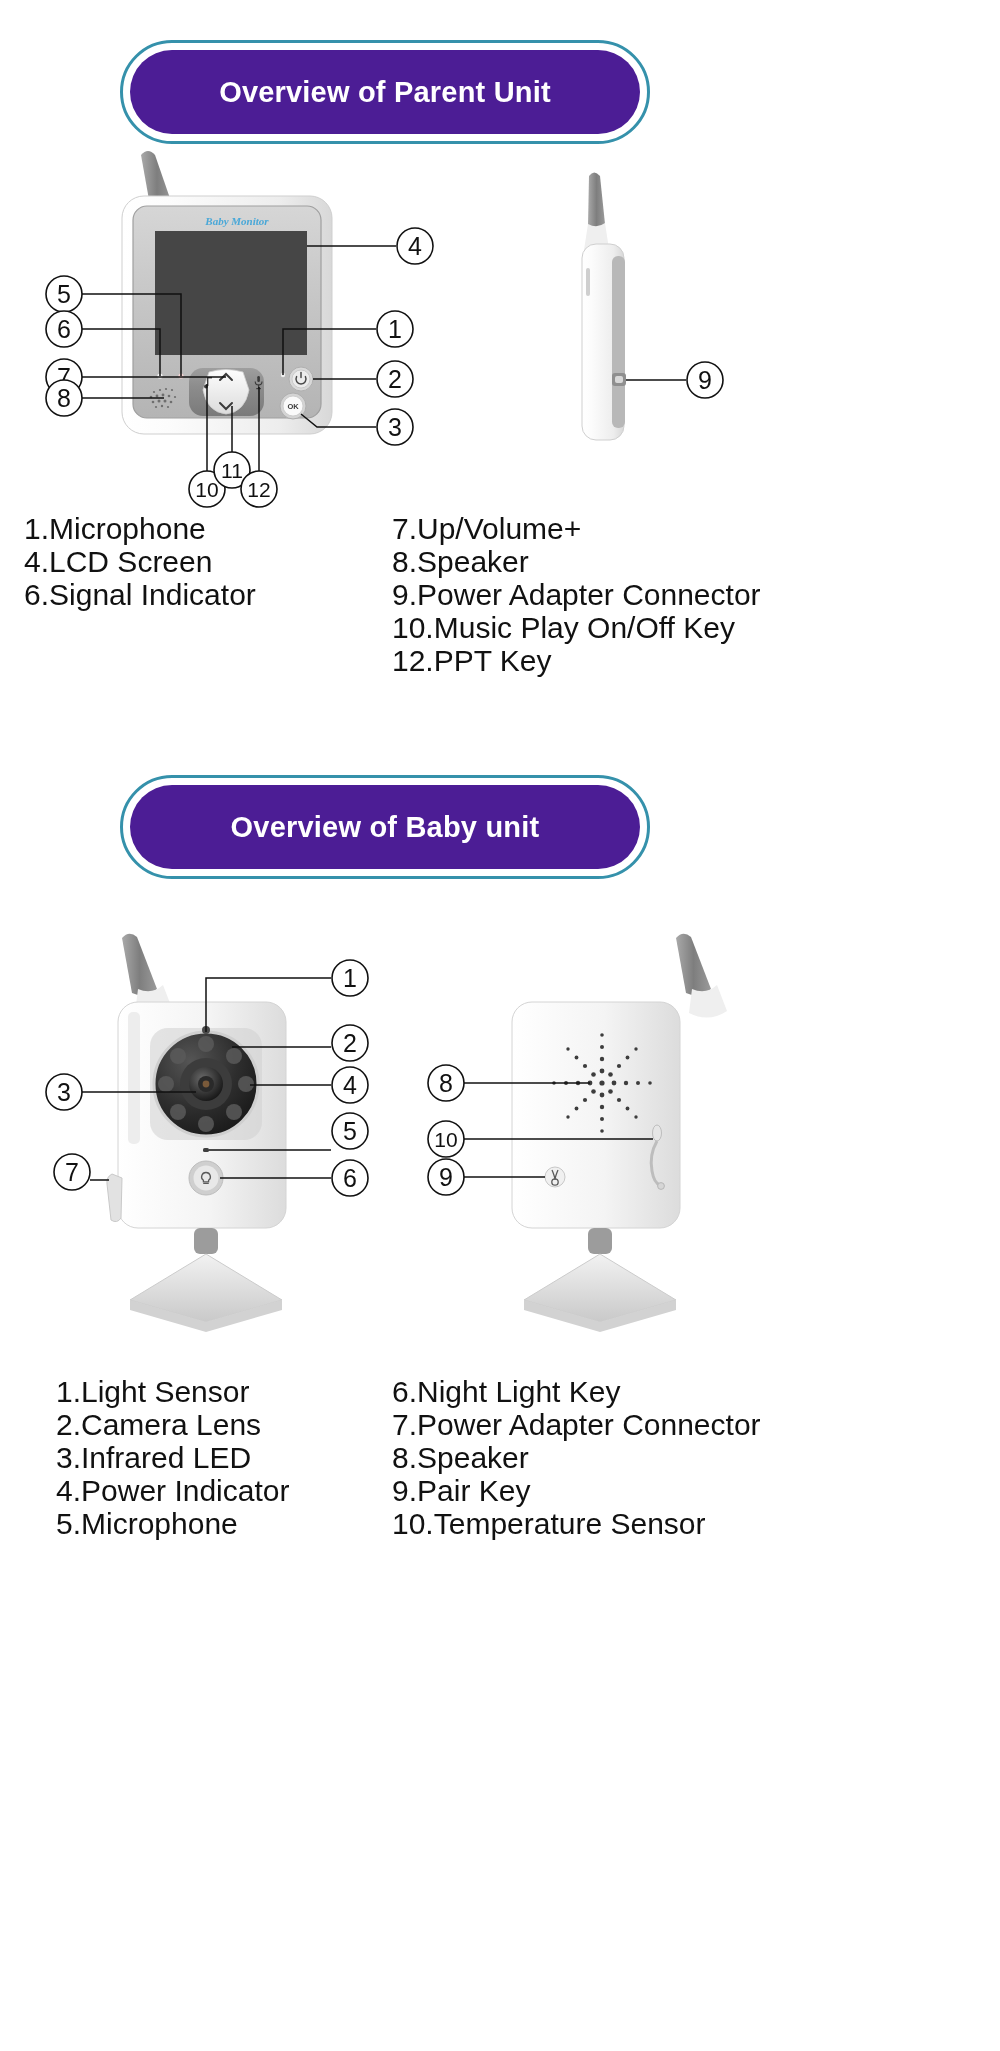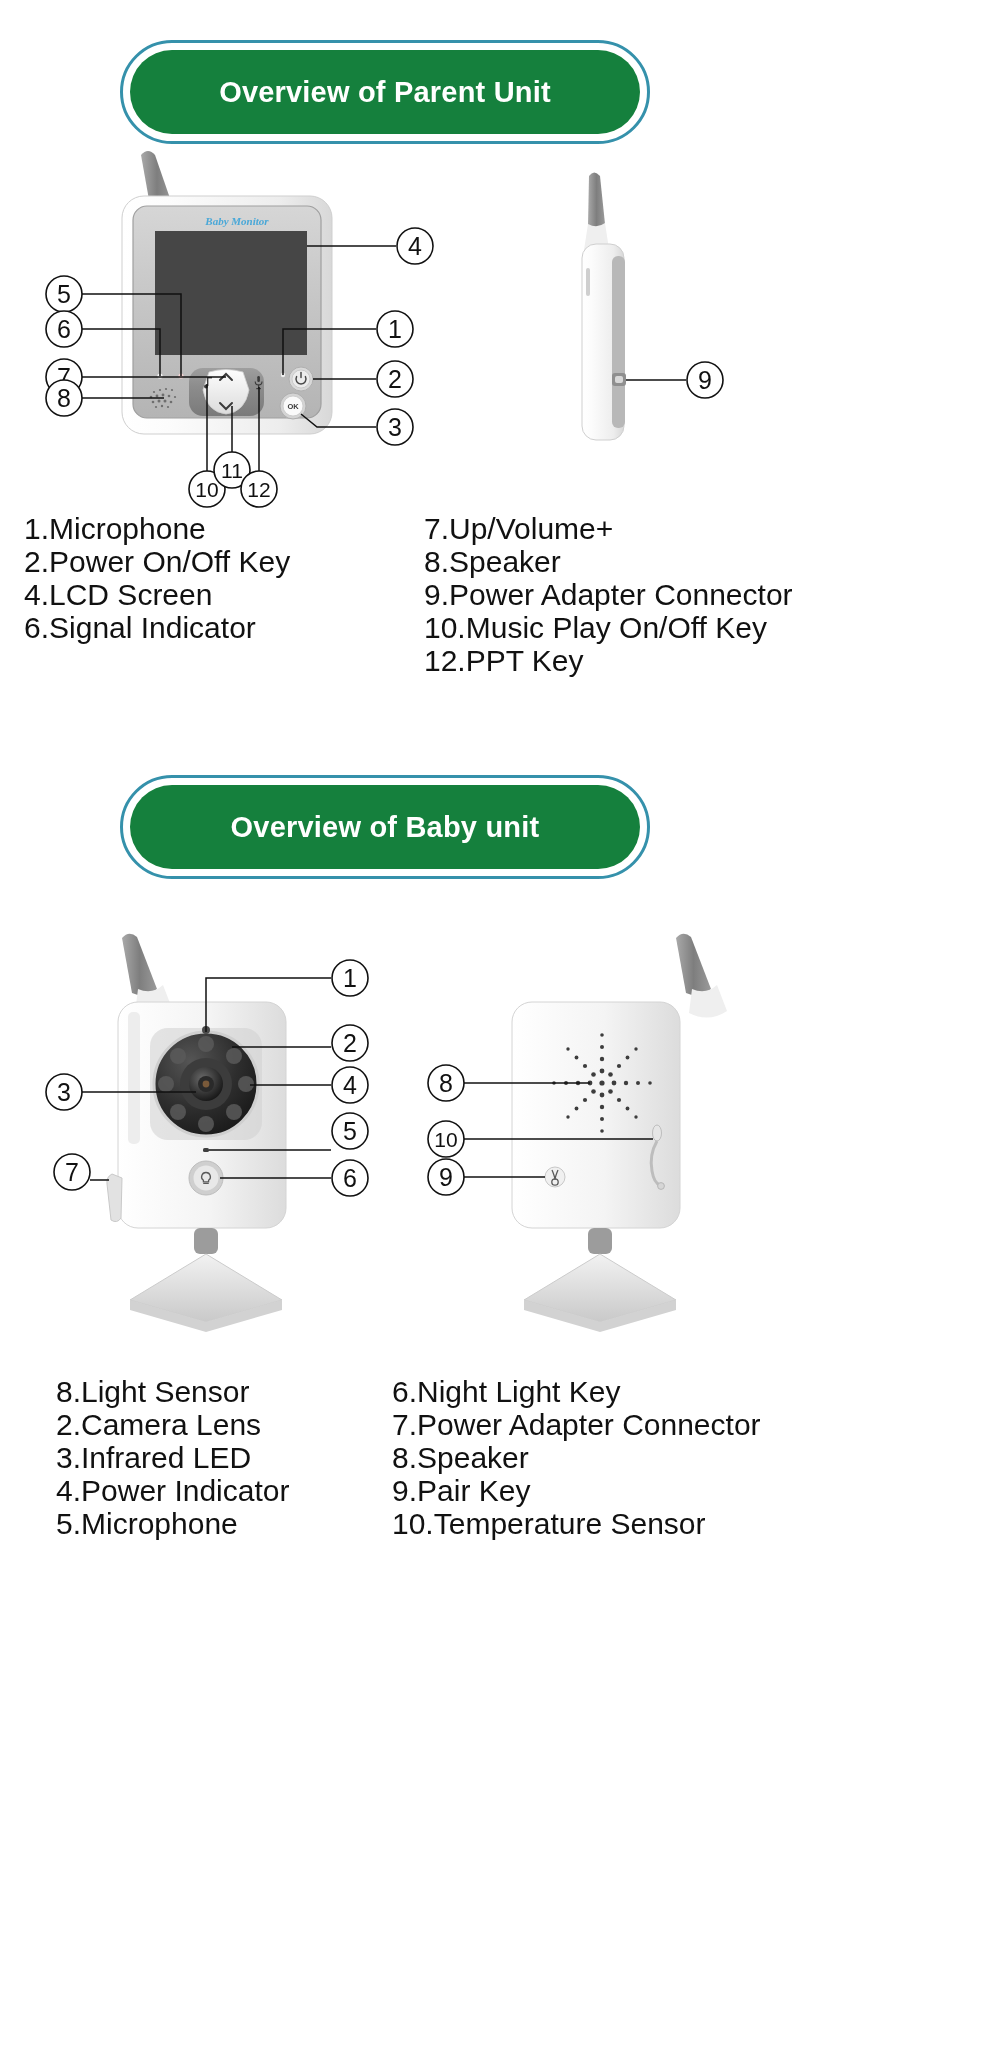--- a/index.html
+++ b/index.html
@@ -1,21 +1,21 @@
 <!DOCTYPE html>
 <html><head>
 <meta charset="utf-8">
 <style>
   html,body{margin:0;padding:0;background:#ffffff;}
   body{width:1000px;height:2051px;position:relative;font-family:"Liberation Sans",sans-serif;color:#1a1a1a;overflow:hidden;}
 
   
   .pill-wrap{position:absolute;left:120px;width:530px;height:104px;}
   .pill-outer{position:absolute;inset:0;border:3px solid #3591ab;border-radius:52px;background:#fff;box-sizing:border-box;}
-  .pill-inner{position:absolute;left:10px;top:10px;right:10px;bottom:10px;background:#15803d;border-radius:42px;display:flex;align-items:center;justify-content:center;}
+  .pill-inner{position:absolute;left:10px;top:10px;right:10px;bottom:10px;background:#4c1d95;border-radius:42px;display:flex;align-items:center;justify-content:center;}
   .pill-inner span{color:#ffffff;font-size:29px;font-weight:bold;letter-spacing:.2px;}
 
   
   .legend{position:absolute;font-size:30px;line-height:33px;color:#111;white-space:nowrap;}
 
   
   .stage{position:absolute;left:4px;top:0;width:1000px;height:2051px;pointer-events:none;}
   .stage svg{display:block;}
 
   text.cnum{font-family:"Liberation Sans",sans-serif;font-size:25px;fill:#111;text-anchor:middle;dominant-baseline:central;}
@@ -348,41 +348,40 @@
 
     <path class="lead" d="M649 1139 H460"></path>
     <circle class="callout-c" cx="442" cy="1139" r="18"></circle>
         <text class="cnum sm" x="442" y="1139">10</text>
   </g>
 </svg>
 </div>
 
 <div class="legend" style="left:24px;top:512px">
   <div>1.Microphone</div>
-  <div>2.Power On/Off Key</div>
   <div>4.LCD Screen</div>
   <div>6.Signal Indicator</div>
 </div>
-<div class="legend" style="left:424px;top:512px">
+<div class="legend" style="left:392px;top:512px">
   <div>7.Up/Volume+</div>
   <div>8.Speaker</div>
   <div>9.Power Adapter Connector</div>
   <div>10.Music Play On/Off Key</div>
   <div>12.PPT Key</div>
 </div>
 
 <div class="pill-wrap" style="top:775px">
   <div class="pill-outer"></div>
   <div class="pill-inner">
     <span>Overview of Baby unit</span>
   </div>
 </div>
 
 <div class="legend" style="left:56px;top:1375px">
-  <div>8.Light Sensor</div>
+  <div>1.Light Sensor</div>
   <div>2.Camera Lens</div>
   <div>3.Infrared LED</div>
   <div>4.Power Indicator</div>
   <div>5.Microphone</div>
 </div>
 <div class="legend" style="left:392px;top:1375px">
   <div>6.Night Light Key</div>
   <div>7.Power Adapter Connector</div>
   <div>8.Speaker</div>
   <div>9.Pair Key</div>

